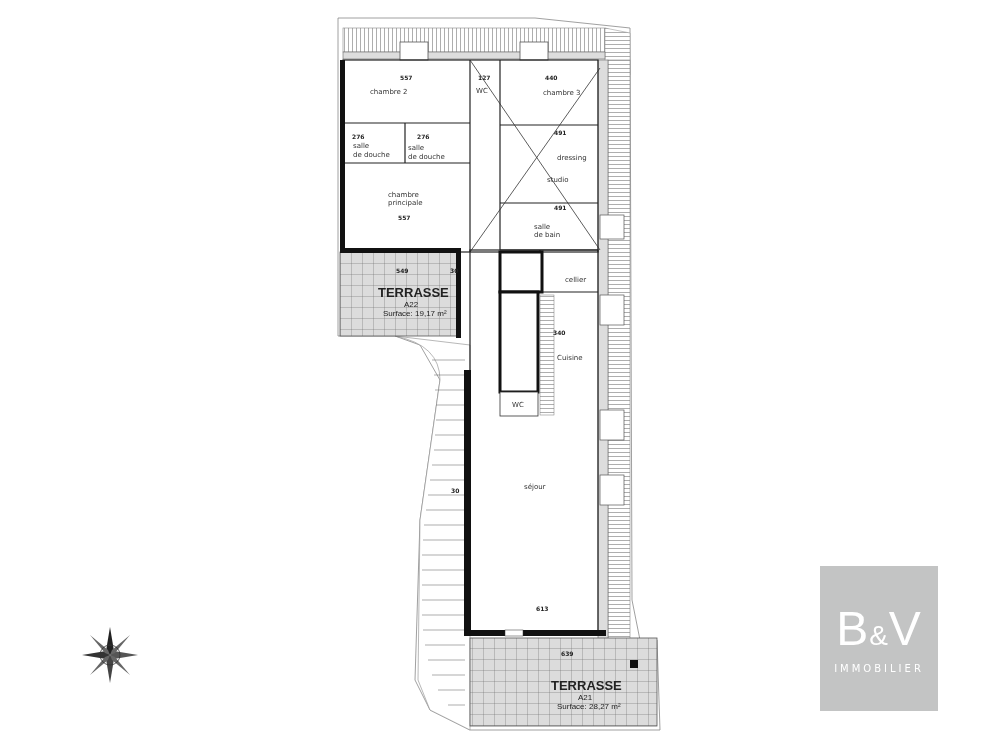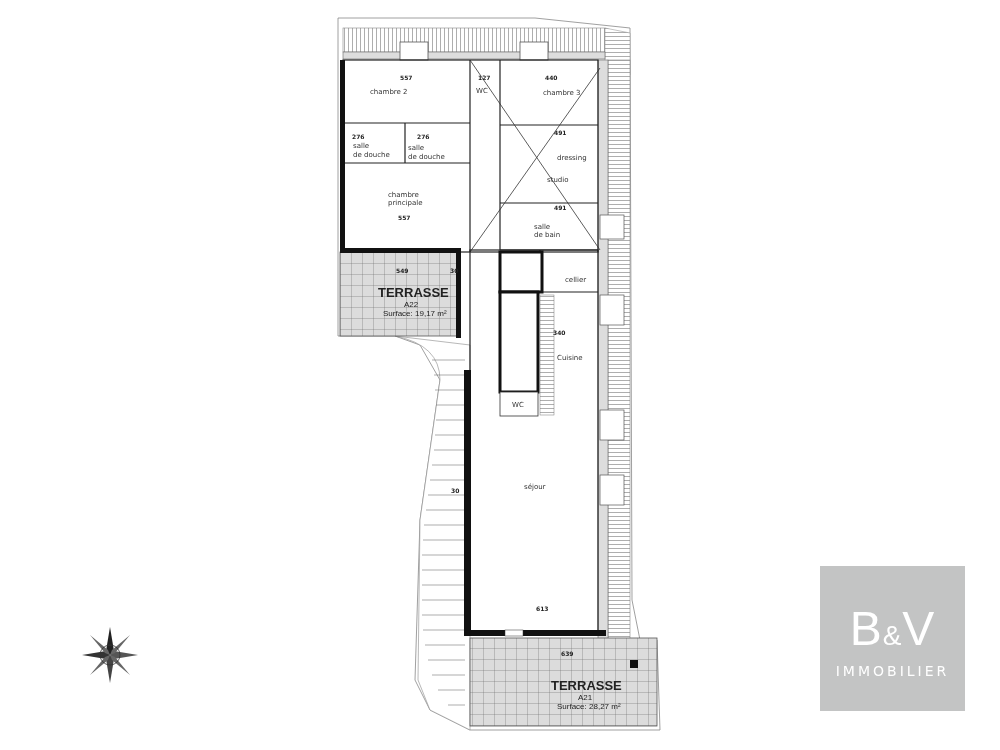--- a/index.html
+++ b/index.html
@@ -2,24 +2,24 @@
 <html><head>
 <meta charset="utf-8">
 <style>
   html,body{margin:0;padding:0;background:#fff;}
   body{width:1000px;height:750px;position:relative;overflow:hidden;font-family:"DejaVu Sans",sans-serif;}
   svg{position:absolute;left:0;top:0;}
   .lbl{font-family:"DejaVu Sans",sans-serif;font-size:7px;fill:#333;}
   .dim{font-family:"DejaVu Sans",sans-serif;font-size:6px;fill:#222;font-weight:bold;}
   .ter{font-family:"Liberation Sans",sans-serif;font-size:13px;font-weight:bold;fill:#222;}
   .ter2{font-family:"Liberation Sans",sans-serif;font-size:8px;fill:#222;}
-  .logo{position:absolute;left:820px;top:566px;width:145px;height:145px;background:#c3c4c4;color:#fff;text-align:center;}
+  .logo{position:absolute;left:820px;top:566px;width:118px;height:145px;background:#c3c4c4;color:#fff;text-align:center;}
   .logo .big{font-family:"Liberation Sans",sans-serif;font-size:48px;margin-top:38px;line-height:50px;letter-spacing:1px;}
   .logo .big .amp{font-size:28px;}
-  .logo .small{font-family:"DejaVu Sans",sans-serif;font-size:14px;letter-spacing:3px;margin-top:2px;}
+  .logo .small{font-family:"DejaVu Sans",sans-serif;font-size:10px;letter-spacing:3px;margin-top:2px;}
 </style>
 </head>
 <body>
 
 <svg width="1000" height="750" viewBox="0 0 1000 750">
   <defs>
     <pattern id="vstripe" width="4" height="10" patternUnits="userSpaceOnUse">
       <rect width="4" height="10" fill="#fff"></rect>
         <line x1="0.5" y1="0" x2="0.5" y2="10" stroke="#777" stroke-width="0.6"></line>
     </pattern>

